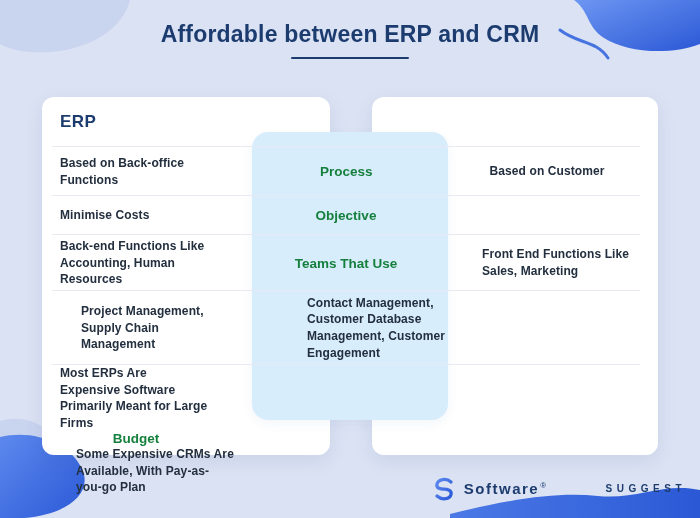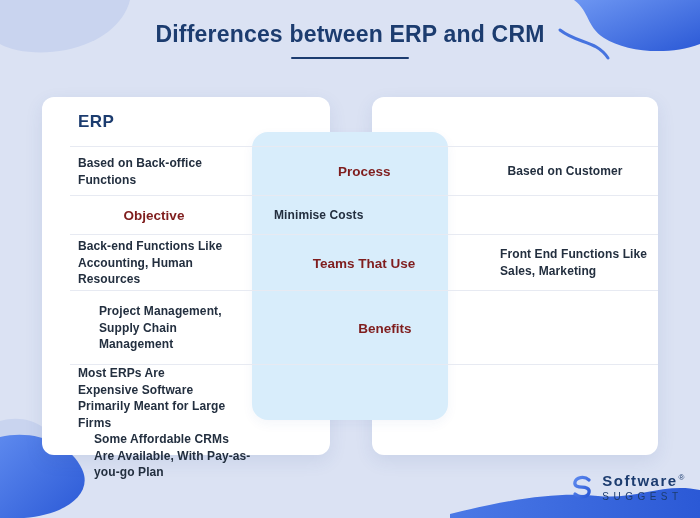--- a/index.html
+++ b/index.html
@@ -45,21 +45,21 @@
 
   .center-column {
     position: absolute; left: 252px; top: 132px;
     width: 196px; height: 288px;
     background: var(--center-column, #d8edfb);
     border-radius: 16px;
     box-shadow: 0 4px 12px rgba(45, 75, 150, 0.05);
     z-index: 2;
   }
 
-  .table { position: absolute; left: 56px; top: 97px; width: 616px; z-index: 3; }
+  .table { position: absolute; left: 38px; top: 97px; width: 616px; z-index: 3; }
   .row { display: flex; position: relative; }
   .row.divided::after {
     content: ""; position: absolute; left: 14px; right: 14px; bottom: 0;
     height: 1px; background: var(--divider, #e7eaf2);
   }
   .h-header { height: 50px; }
   .h1 { height: 49px; gap: 12px; }
   .h2 { height: 39px; }
   .h3 { height: 56px; }
   .h4 { height: 74px; padding-left: 21px; }
@@ -74,39 +74,40 @@
     font-size: 12px; font-weight: 600; line-height: 1.38;
     letter-spacing: 0.1px;
     color: var(--body-text, #232f3f);
   }
   .header-cell {
     font-size: 17px; font-weight: 700; letter-spacing: 0.4px;
     color: var(--heading, #1c3c6f);
   }
   .category {
     font-size: 13.5px; font-weight: 700;
-    color: #7f1d1d;
+    color: #15803d;
   }
 
   .logo {
     position: absolute; right: 14px; bottom: 16px;
     display: flex; align-items: center; gap: 7px;
     z-index: 6;
   }
-  .logo-text { display: flex; flex-direction: column; line-height: 1.1; }
+  .logo-text { display: flex; flex-direction: row; line-height: 1.1; gap: 44px; }
   .logo-line1 {
     font-size: 15px; font-weight: 700; letter-spacing: 1.5px;
     color: var(--heading, #1c3c6f);
   }
   .logo-line1 sup { font-size: 8px; font-weight: 400; margin-left: 1px; }
   .logo-line2 {
-    font-size: 10px; font-weight: 400; letter-spacing: 4.5px;
+    font-size: 10px; font-weight: 700; letter-spacing: 4.5px;
     text-transform: uppercase;
     color: var(--heading, #1c3c6f);
     margin-top: 2px;
+    margin-left: 14px;
   }
 </style>
 </head>
 <body>
 
 <div class="canvas">
 
   <svg class="deco tl" width="160" height="75" viewBox="0 0 160 75">
     <path d="M0 0 H130 C124 24 100 43 66 50 C40 55 14 52 0 44 Z" fill="#c9d4ef"></path>
   </svg>
@@ -137,21 +138,21 @@
     <defs>
       <linearGradient id="g3" x1="0" y1="0" x2="1" y2="0">
         <stop offset="0" stop-color="#4b79e6"></stop>
           <stop offset="1" stop-color="#2b59d6"></stop>
       </linearGradient>
     </defs>
     <path d="M250 34 V6 C214 -2 186 16 148 12 C108 8 66 14 0 30 V34 Z" fill="url(#g3)"></path>
   </svg>
 
   <div class="title-wrap">
-    <h1>Differences between ERP and CRM</h1>
+    <h1>Affordable between ERP and CRM</h1>
     <div class="title-underline"></div>
   </div>
 
   <div class="panel panel-left"></div>
   <div class="panel panel-right"></div>
   <div class="center-column"></div>
 
   <div class="table">
 
     <div class="row h-header divided">
@@ -159,38 +160,39 @@
       <div class="cell cell-center"></div>
     </div>
 
     <div class="row h1 divided">
       <div class="cell cell-left body-text">Based on Back-office Functions</div>
       <div class="cell cell-center category">Process</div>
       <div class="cell cell-right body-text">Based on Customer</div>
     </div>
 
     <div class="row h2 divided">
+      <div class="cell cell-left body-text">Minimise Costs</div>
       <div class="cell cell-center category">Objective</div>
-      <div class="cell cell-left body-text">Minimise Costs</div>
     </div>
 
     <div class="row h3 divided">
       <div class="cell cell-left body-text">Back-end Functions Like Accounting, Human Resources</div>
       <div class="cell cell-center category">Teams That Use</div>
       <div class="cell cell-right body-text">Front End Functions Like Sales, Marketing</div>
     </div>
 
     <div class="row h4 divided">
       <div class="cell cell-left body-text">Project Management, Supply Chain Management</div>
-      <div class="cell cell-center category">Benefits</div>
+      <div class="cell cell-right body-text">Contact Management, Customer Database Management, Customer Engagement</div>
     </div>
 
     <div class="row h5">
       <div class="cell cell-left body-text">Most ERPs Are Expensive Software Primarily Meant for Large Firms</div>
-      <div class="cell cell-right body-text">Some Affordable CRMs Are Available, With Pay-as-you-go Plan</div>
+      <div class="cell cell-center category">Budget</div>
+      <div class="cell cell-right body-text">Some Expensive CRMs Are Available, With Pay-as-you-go Plan</div>
     </div>
 
   </div>
 
   <div class="logo">
     <svg width="26" height="26" viewBox="0 0 24 24">
       <defs>
         <linearGradient id="g4" x1="0" y1="0" x2="1" y2="1">
           <stop offset="0" stop-color="#5d89ee"></stop>
             <stop offset="1" stop-color="#2b59d6"></stop>

